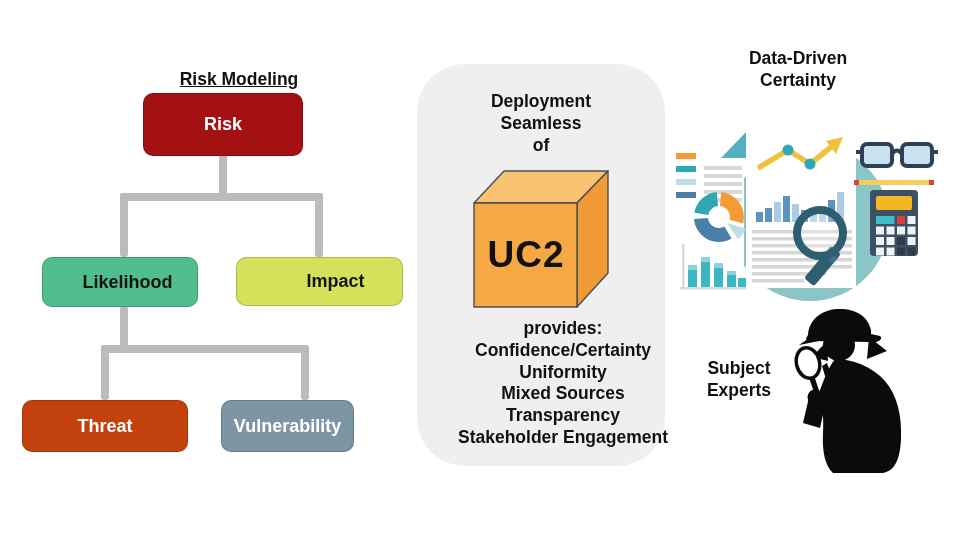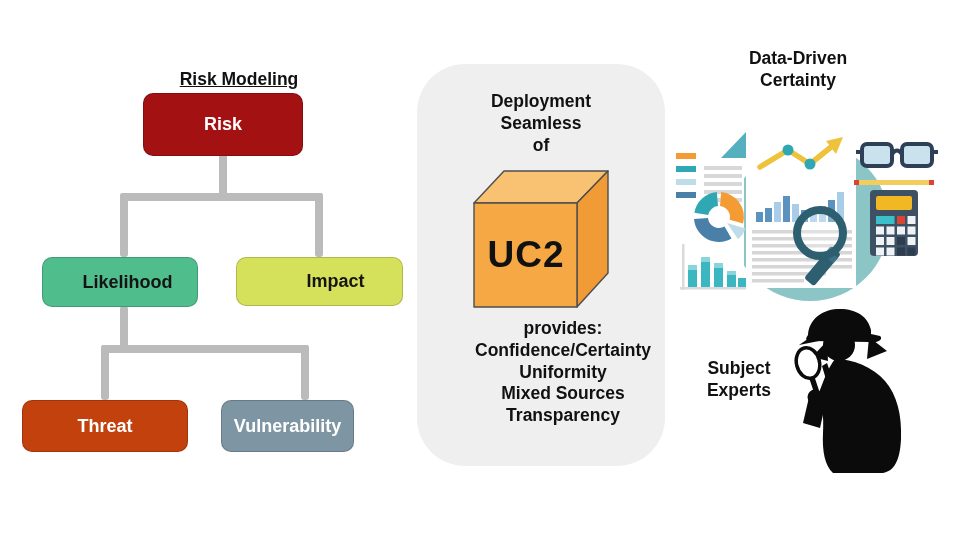--- a/index.html
+++ b/index.html
@@ -75,20 +75,21 @@
     <polygon points="11,40 114,40 114,144 11,144" fill="#F6A845" stroke="#4d4d4d" stroke-width="1.4" stroke-linejoin="round"></polygon>
   </svg>
   <div class="abs" id="cube-label">UC2</div>
 
   <div class="abs" id="provides">
     <div>provides:</div>
     <div>Confidence/Certainty</div>
     <div>Uniformity</div>
     <div>Mixed Sources</div>
     <div>Transparency</div>
+    <div>Stakeholder Engagement</div>
   </div>
 
   <div class="abs bold-label" id="analysis-title">
     <div>Data-Driven</div>
     <div>Certainty</div>
   </div>
 
   <svg class="abs" id="analysis-illustration" width="300" height="185" viewBox="0 0 300 185">
 
     <circle cx="142" cy="96" r="79" fill="#8CC5C5"></circle>

